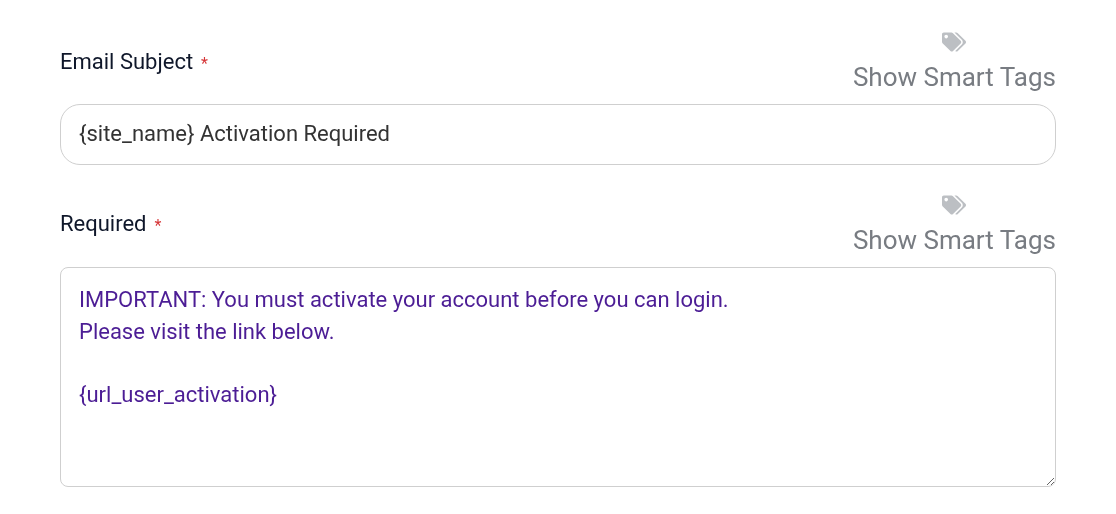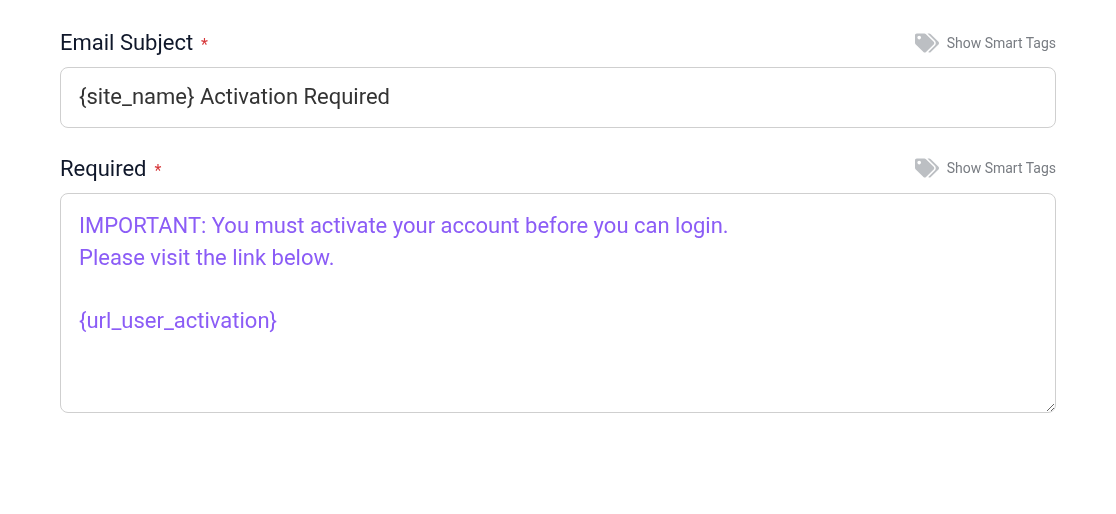--- a/index.html
+++ b/index.html
@@ -30,45 +30,46 @@
     }
     .required-asterisk {
       color: #d63638;
       margin-left: 4px;
     }
     .smart-tags-link {
       display: inline-flex;
       align-items: center;
       gap: 8px;
       color: #787c82;
-      font-size: 14px;
+      font-size: 26px;
       cursor: pointer;
       text-decoration: none;
+      flex-direction: column;
     }
     .smart-tags-link svg {
       width: 24px;
       height: 24px;
       fill: #bcbfc3;
     }
     .text-input {
       width: 100%;
       padding: 14px 18px;
       font-size: 22px;
       color: #333333;
       border: 1px solid #cfcfcf;
-      border-radius: 8px;
+      border-radius: 20px;
       background: #ffffff;
       font-family: inherit;
       line-height: 1.4;
     }
     .textarea-input {
       width: 100%;
       padding: 16px 18px;
       font-size: 22px;
-      color: #8b5cf6;
+      color: #4c1d95;
       border: 1px solid #cfcfcf;
       border-radius: 8px;
       background: #ffffff;
       font-family: inherit;
       line-height: 1.45;
       resize: vertical;
       min-height: 220px;
       white-space: pre-wrap;
     }
   </style>

